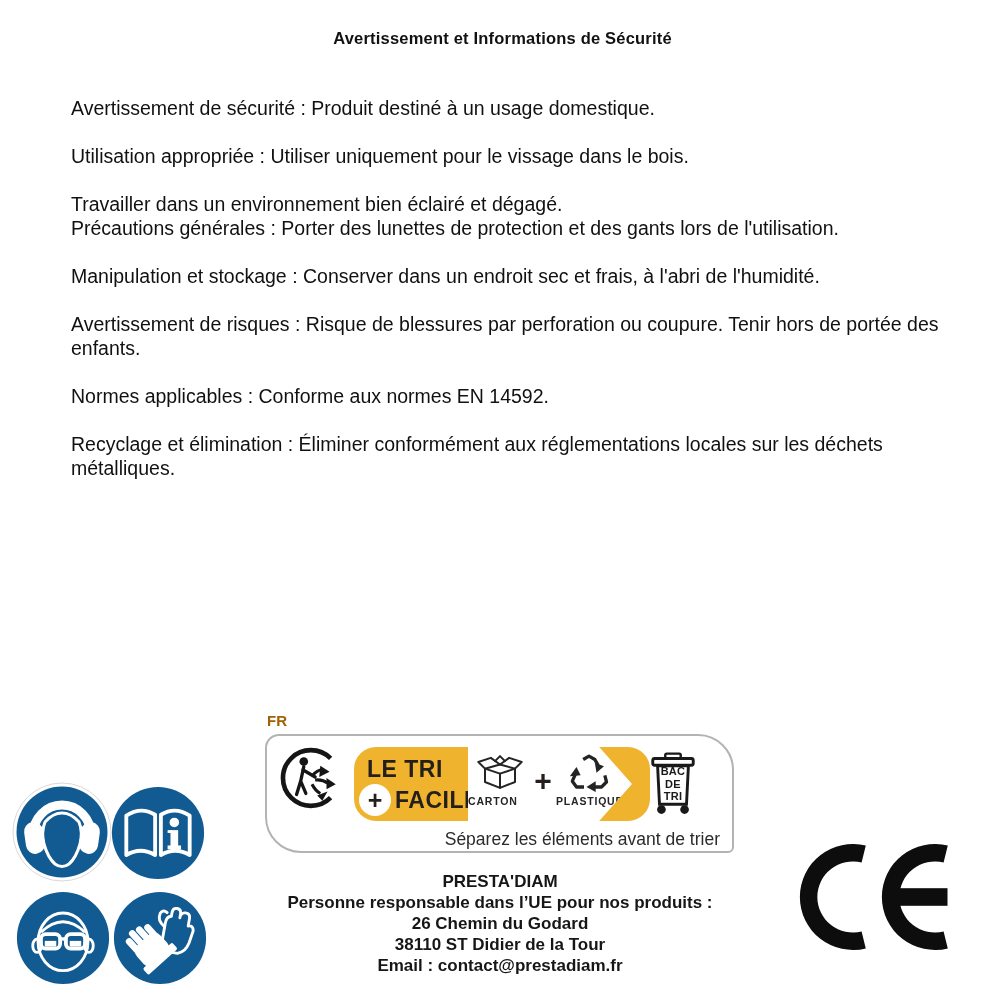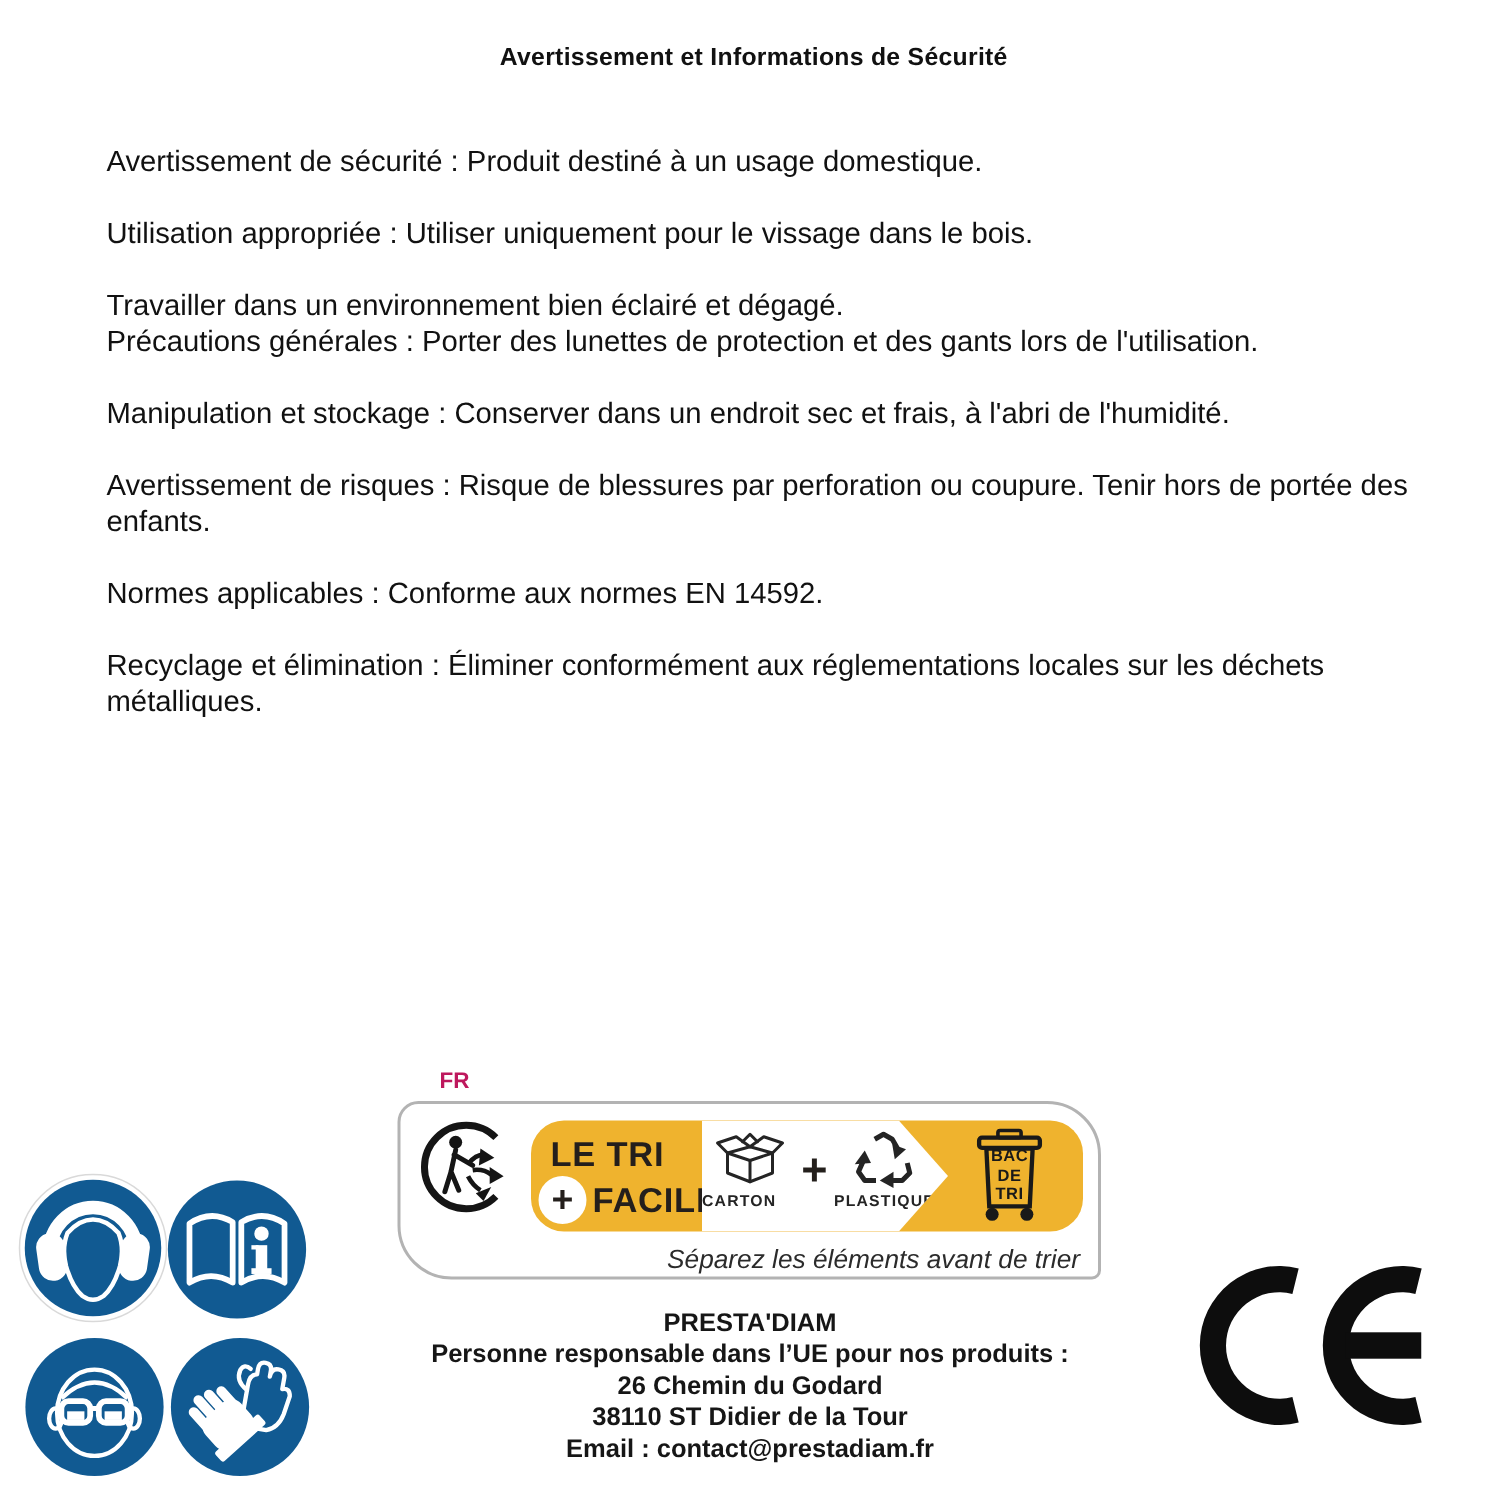--- a/index.html
+++ b/index.html
@@ -12,46 +12,46 @@
   .content .ln{display:block;}
 
   
   .picto{position:absolute;}
   #icon-ear  {left:12px; top:782px;width:100px;height:100px;}
   #icon-book {left:110px;top:785px;width:96px; height:96px;}
   #icon-eye  {left:15px; top:890px;width:96px; height:96px;}
   #icon-glove{left:112px;top:890px;width:96px; height:96px;}
 
   
-  .fr-label{position:absolute;left:267px;top:712px;font-size:15px;font-weight:700;color:#be185d;margin-left:26px;}
+  .fr-label{position:absolute;left:267px;top:712px;font-size:15px;font-weight:700;color:#a16207;}
   .infotri{position:absolute;left:265px;top:734px;width:469px;height:119px;background:#fff;
            border:2px solid #b3b3b3;border-radius:14px 36px 6px 36px;box-sizing:border-box;}
   .triman{position:absolute;left:11px;top:9px;width:66px;height:66px;}
-  .banner{position:absolute;left:87px;top:11px;width:368px;height:74px;background:#efb32e;border-radius:22px;}
+  .banner{position:absolute;left:87px;top:11px;width:296px;height:74px;background:#efb32e;border-radius:22px;}
   .tagline-top{position:absolute;left:13px;top:9px;font-size:23px;font-weight:800;color:#241f1c;letter-spacing:.5px;}
   .plus-circle{position:absolute;left:5px;top:37px;width:32px;height:32px;border-radius:50%;background:#fff;
                display:flex;align-items:center;justify-content:center;font-size:25px;font-weight:900;color:#241f1c;}
   .tagline-bottom{position:absolute;left:41px;top:40px;font-size:23px;font-weight:800;color:#241f1c;letter-spacing:.5px;}
   .white-wedge{position:absolute;left:114px;top:0;width:164px;height:74px;background:#fff;
                -webkit-clip-path:polygon(0 0,80% 0,100% 50%,80% 100%,0 100%);
                clip-path:polygon(0 0,80% 0,100% 50%,80% 100%,0 100%);}
   .mat-icon{position:absolute;top:5px;width:46px;height:40px;}
   #carton-icon{left:9px;}
   #plastique-icon{left:98px;}
   .mat-label{position:absolute;top:48px;font-size:10.5px;font-weight:700;color:#242424;
              letter-spacing:.8px;width:66px;text-align:left;}
   #carton-label{left:0px;}
   #plastique-label{left:88px;}
   .mat-plus{position:absolute;left:63px;top:17px;width:24px;text-align:center;
             font-size:30px;font-weight:800;color:#241f1c;}
   .bin{position:absolute;left:292px;top:4px;width:54px;height:66px;}
   .bin svg{position:absolute;left:0;top:0;}
   .bin-text{position:absolute;left:0;top:14px;width:54px;text-align:center;
             font-size:11px;font-weight:800;line-height:12.5px;color:#191919;letter-spacing:.3px;}
-  .separez{position:absolute;right:12px;top:93px;font-style:italic;font-size:17.5px;color:#2b2b2b;}
+  .separez{position:absolute;right:12px;top:93px;font-size:17.5px;color:#2b2b2b;}
 
   
   .address{position:absolute;left:265px;top:871px;width:470px;text-align:center;
            font-size:17px;font-weight:700;line-height:21px;color:#161616;}
   .address div{white-space:nowrap;}
 
   
   .ce{position:absolute;left:798px;top:842px;width:156px;height:110px;}
 </style>
 </head>

